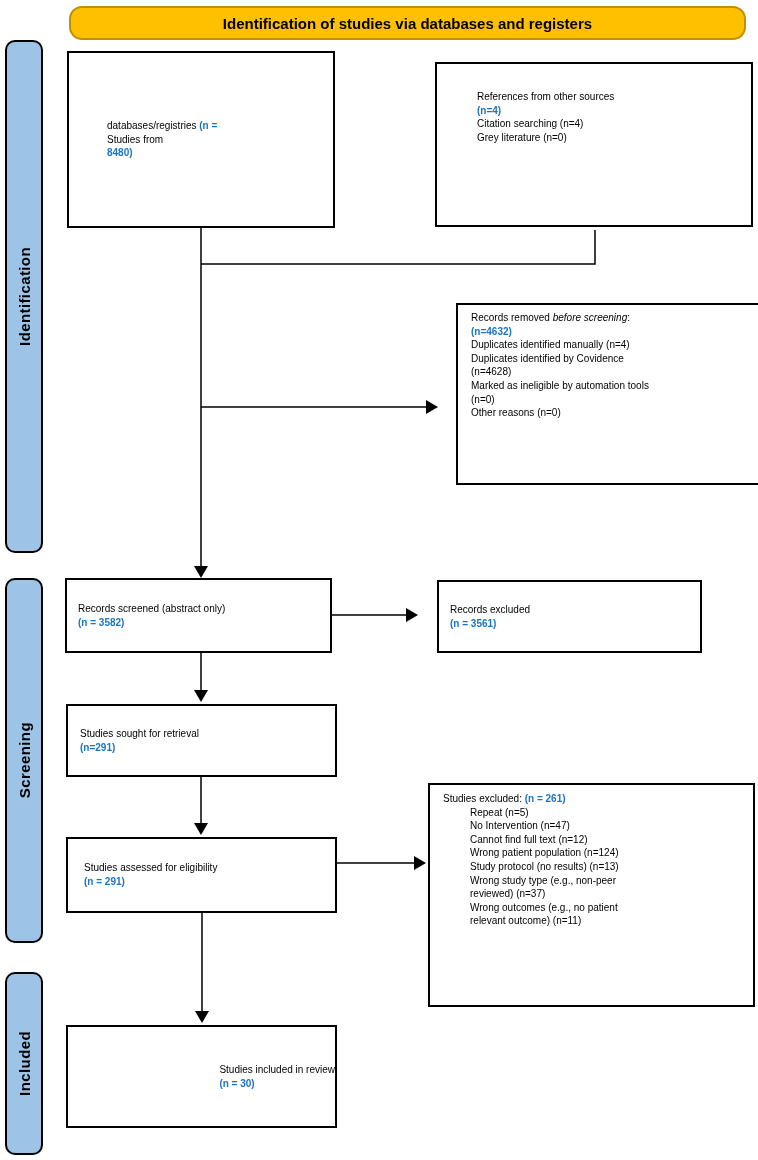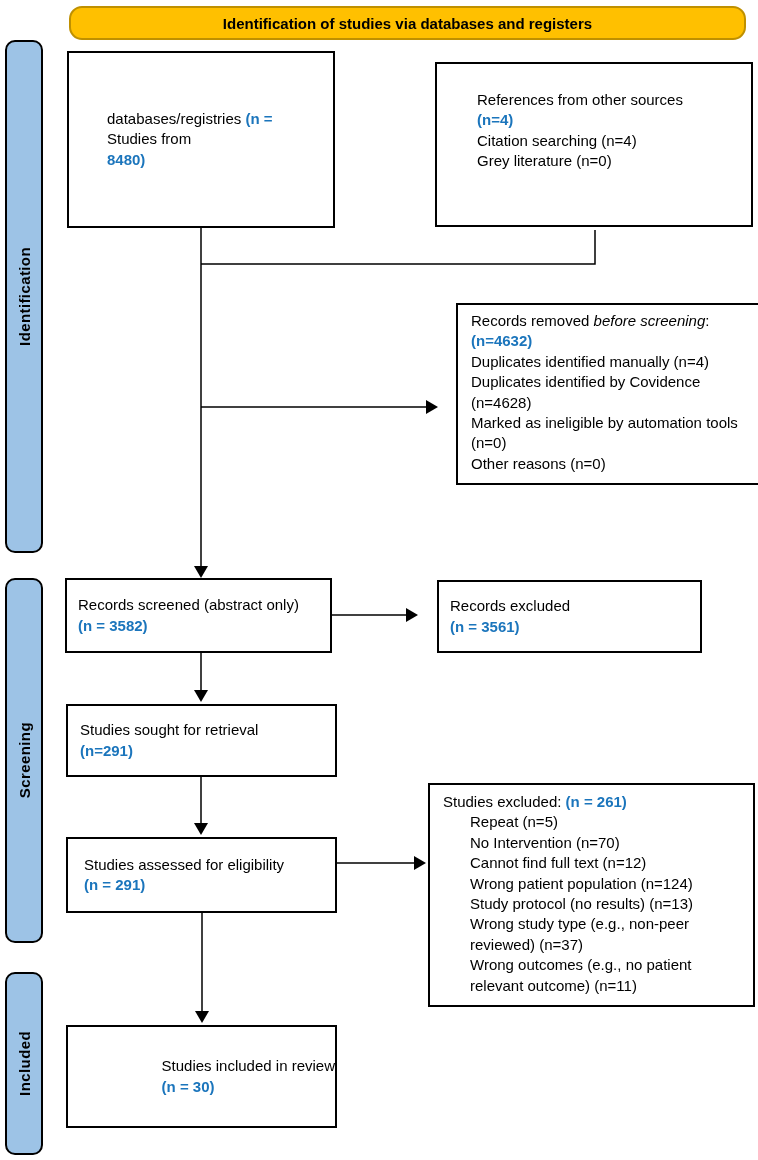--- a/index.html
+++ b/index.html
@@ -37,21 +37,21 @@
     writing-mode: vertical-rl;
     transform: rotate(180deg);
     font-size: 15px; font-weight: 700; letter-spacing: 0.4px;
     white-space: nowrap;
   }
   .box {
     position: absolute;
     background: #ffffff;
     border: 2px solid #000000;
     box-sizing: border-box;
-    font-size: 15px;
+    font-size: 10px;
     line-height: 1.36;
   }
   .box .line { white-space: pre; }
   .box .line.ind { padding-left: 27px; }
   .v-center { display: flex; flex-direction: column; justify-content: center; }
   .s-n { color: #000000; }
   .s-b { color: var(--accent-blue, #1b75bc); font-weight: 700; }
   .s-i { color: #000000; font-style: italic; }
   .arrows { position: absolute; left: 0; top: 0; pointer-events: none; }
 </style>
@@ -129,21 +129,21 @@
     <div>
         <div class="line"><span class="s-n">Studies assessed for eligibility</span></div>
         <div class="line"><span class="s-b">(n = 291)</span></div>
       </div>
   </div>
 
   <div class="box" style="left:428px; top:783px; width:327px; height:224px; padding:7px 4px 0 13px;">
     <div>
         <div class="line"><span class="s-n">Studies excluded: </span><span class="s-b">(n = 261)</span></div>
         <div class="line ind"><span class="s-n">Repeat (n=5)</span></div>
-        <div class="line ind"><span class="s-n">No Intervention (n=70)</span></div>
+        <div class="line ind"><span class="s-n">No Intervention (n=47)</span></div>
         <div class="line ind"><span class="s-n">Cannot find full text (n=12)</span></div>
         <div class="line ind"><span class="s-n">Wrong patient population (n=124)</span></div>
         <div class="line ind"><span class="s-n">Study protocol (no results) (n=13)</span></div>
         <div class="line ind"><span class="s-n">Wrong study type (e.g., non-peer</span></div>
         <div class="line ind"><span class="s-n">reviewed) (n=37)</span></div>
         <div class="line ind"><span class="s-n">Wrong outcomes (e.g., no patient</span></div>
         <div class="line ind"><span class="s-n">relevant outcome) (n=11)</span></div>
       </div>
   </div>
 

